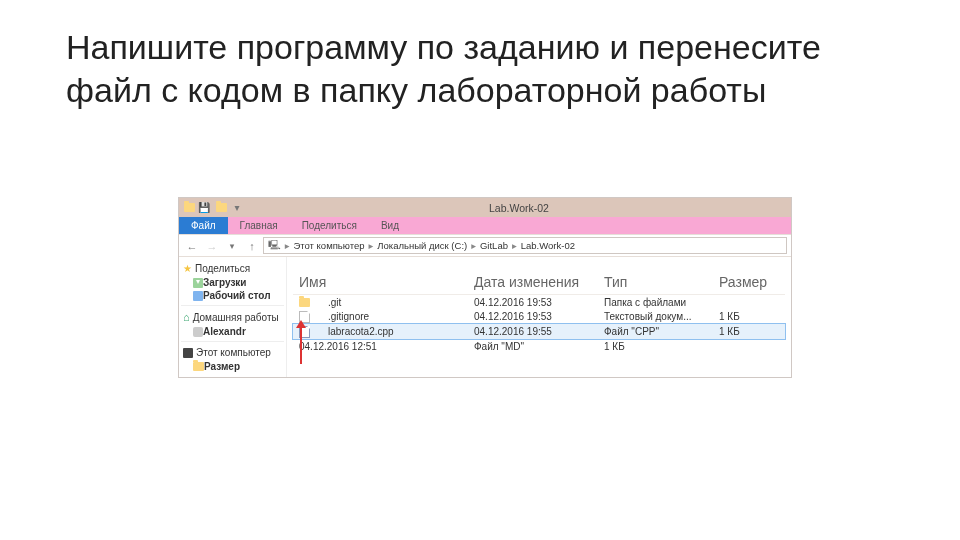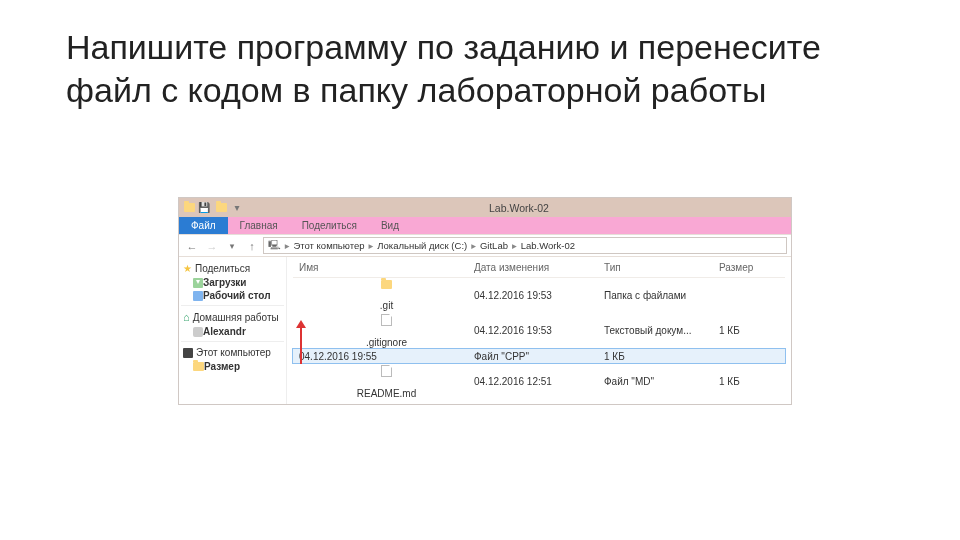--- a/index.html
+++ b/index.html
@@ -25,24 +25,24 @@
   .folder-ico { width: 11px; height: 9px; background: #fcd77e; border-radius: 1px; display:inline-block; position: relative; }
   .folder-ico::before { content:""; position:absolute; top:-2px; left:0; width:5px; height:2px; background:#fcd77e; border-radius:1px 1px 0 0; }
   .dl-ico { width:10px; height:10px; background:#9bd39b; border-radius:1px; display:inline-block; position:relative; }
   .dl-ico::after{content:"";position:absolute;left:3px;top:2px;width:0;height:0;border-left:2px solid transparent;border-right:2px solid transparent;border-top:4px solid #fff;}
   .recent-ico { width:10px;height:10px;background:#6aa7e8;display:inline-block;border-radius:1px;}
   .desk-ico { width:10px;height:10px;background:#7fb4ef;display:inline-block;border-radius:1px;}
   .home-ico { color:#4a7; font-size:11px;}
   .user-ico { width:10px;height:10px;background:#ccc;display:inline-block;border-radius:2px;}
   .pc-ico { width:10px;height:10px;background:#444;display:inline-block;border-radius:1px;}
   .filepane { flex: 1; padding: 2px 6px 4px 6px; }
-  .cols { display: grid; grid-template-columns: 175px 130px 115px 50px; font-size: 10px; color: #666; padding: 3px 0 4px 6px; border-bottom: 1px solid #f0ece8; }
+  .cols { display: grid; grid-template-columns: 175px 130px 115px 50px; font-size: 14px; color: #666; padding: 3px 0 4px 6px; border-bottom: 1px solid #f0ece8; margin-top: 12px; }
   .row { display: grid; grid-template-columns: 175px 130px 115px 50px; font-size: 10px; color: #333; padding: 1.5px 0 1.5px 6px; align-items:center; }
   .row.highlight { outline: 1px solid #8fc0ef; background: #e6f1fb; }
-  .fname { display: flex; align-items: center; gap: 11px; flex-direction: column; }
+  .fname { display: flex; align-items: center; gap: 18px; }
   .file-ico { width:11px; height:12px; background:#fff; border:1px solid #bbb; display:inline-block; position:relative; }
   .file-ico::after{content:"";position:absolute;right:-1px;top:-1px;width:0;height:0;border-left:3px solid transparent;border-top:3px solid #fff;border-right:0;border-bottom:0;}
   .cpp-ico { border-color:#89b; }
   .arrow { position: absolute; left: 300px; top: 326px; width: 2px; height: 38px; background: #d33; }
   .arrow::before{content:"";position:absolute;top:-6px;left:-4px;width:0;height:0;border-left:5px solid transparent;border-right:5px solid transparent;border-bottom:8px solid #d33;}
   .sidebar hr { border:none; border-top:1px solid #eee; margin:3px 0; }
 </style>
 </head>
 <body>
 
@@ -142,29 +142,29 @@
       <div class="row">
         <div class="fname">
             <span class="file-ico"></span>
             <span>.gitignore</span>
           </div>
         <div>04.12.2016 19:53</div>
         <div>Текстовый докум...</div>
         <div>1 КБ</div>
       </div>
       <div class="row highlight">
+        <div class="fname">
+            <span class="file-ico cpp-ico"></span>
+            <span>labracota2.cpp</span>
+          </div>
         <div>04.12.2016 19:55</div>
         <div>Файл "CPP"</div>
         <div>1 КБ</div>
       </div>
       <div class="row">
-        <div class="fname">
-            <span class="file-ico"></span>
-            <span>README.md</span>
-          </div>
         <div>04.12.2016 12:51</div>
         <div>Файл "MD"</div>
         <div>1 КБ</div>
       </div>
     </div>
   </div>
 </div>
 
 <div class="arrow"></div>
 

